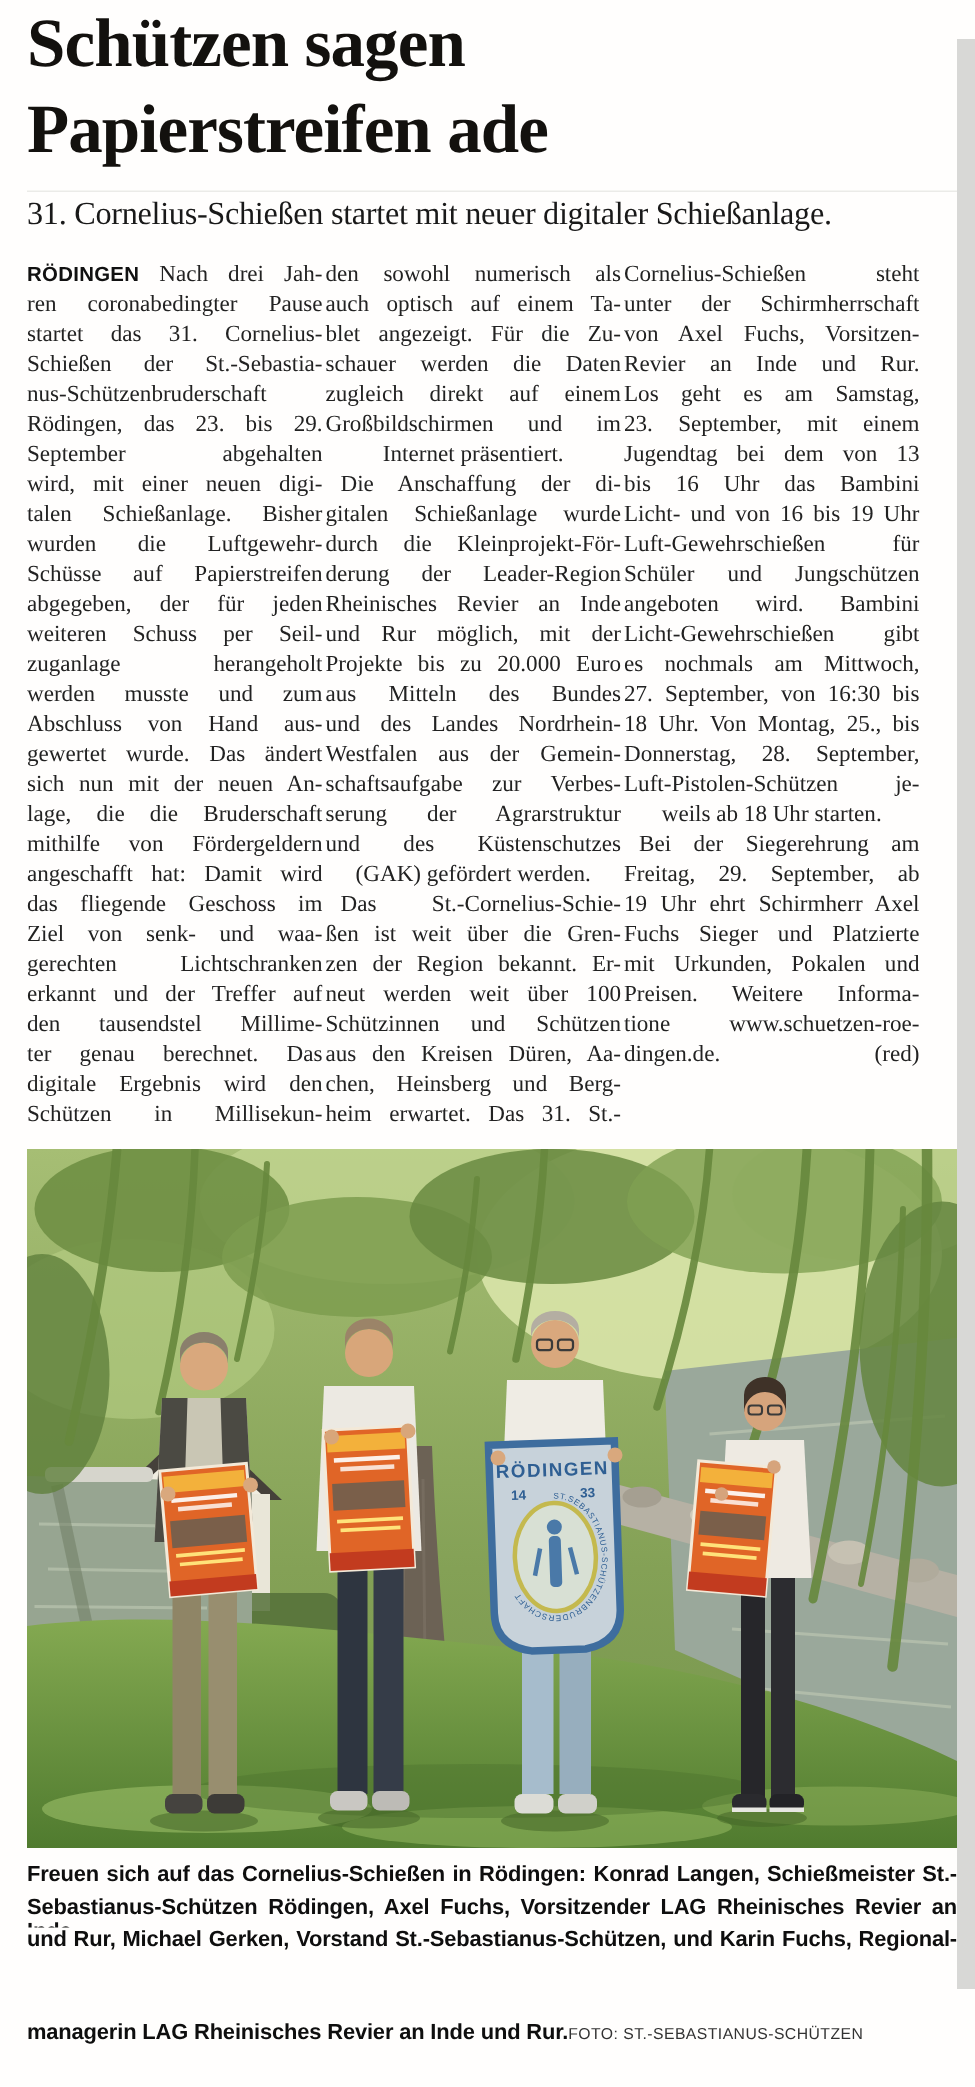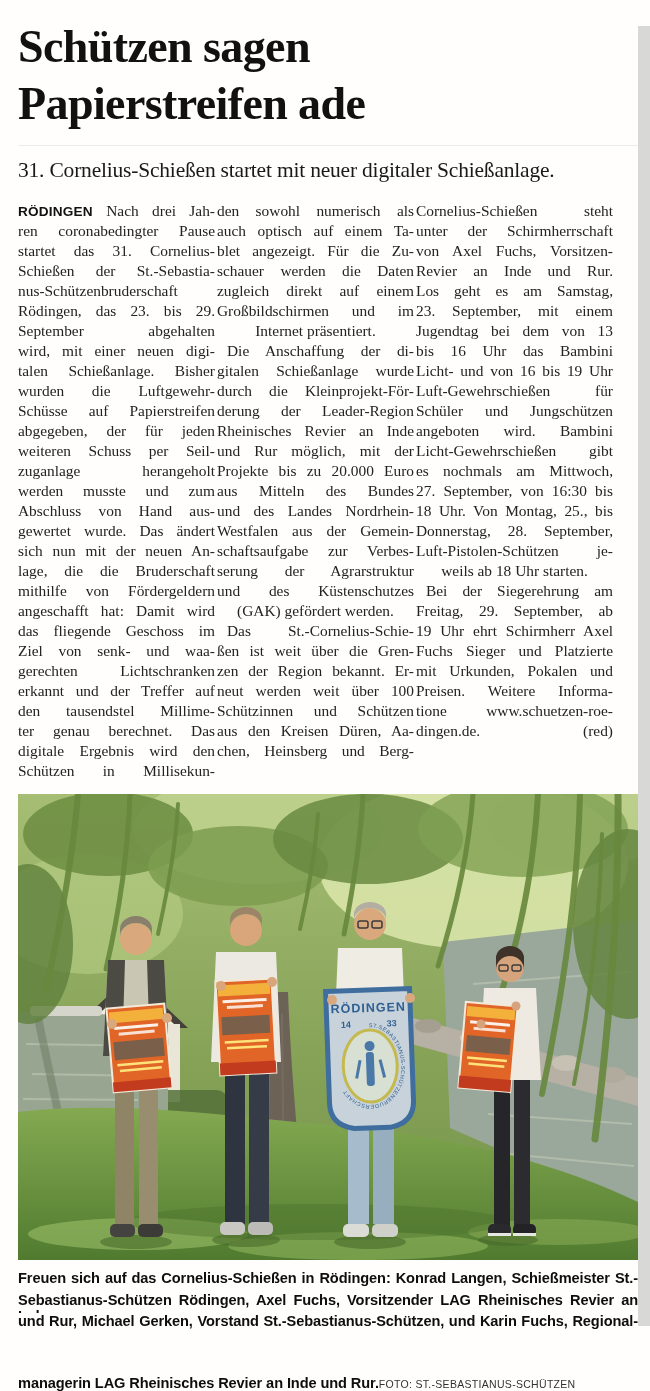--- a/index.html
+++ b/index.html
@@ -1,23 +1,23 @@
 <!DOCTYPE html>
 <html><head>
 <meta charset="utf-8">
 <style>
   html,body{margin:0;padding:0;background:#ffffff;}
   .page{position:relative;width:650px;height:1391px;background:#fffefd;overflow:hidden;
         font-family:"Liberation Serif","DejaVu Serif",serif;color:#1c1c1c;}
   .gutter-strip{position:absolute;right:0;top:26px;width:12px;height:1300px;background:#d8d8d6;}
   .content{position:absolute;left:18px;top:0;width:620px;}
-  .headline{margin:0;padding-top:18px;font-size:46px;line-height:57px;font-weight:700;
+  .headline{margin:0;padding-top:0;font-size:46px;line-height:57px;font-weight:700;
             letter-spacing:-0.6px;color:#13110e;font-family:"Liberation Serif","DejaVu Serif",serif;}
   .hairline{margin-top:13px;height:1px;background:#ebebe8;}
-  .subheadline{margin:10px 0 0 0;font-size:21.5px;line-height:29px;font-weight:400;
+  .subheadline{margin:0 0 0 0;font-size:21.5px;line-height:29px;font-weight:400;
                letter-spacing:-0.2px;color:#191919;}
   .columns{margin-top:17px;display:flex;gap:2px;}
   .col{width:197px;font-size:15.4px;color:#222222;}
   .bline{height:20px;overflow:hidden;text-align:justify;white-space:normal;}
   .bline::after{content:"";display:inline-block;width:100%;height:0;}
   .bline.end{text-align:center;}
   .bline.end::after{content:none;}
   .bline.ind{padding-left:10px;}
   .dateline{font-family:"Liberation Sans","DejaVu Sans",sans-serif;font-weight:700;
             font-size:13.6px;letter-spacing:0.2px;color:#111;}
@@ -97,20 +97,21 @@
           <div class="bline">serung der Agrarstruktur</div>
           <div class="bline">und des Küstenschutzes</div>
           <div class="bline end">(GAK) gefördert werden.</div>
           <div class="bline ind">Das St.-Cornelius-Schie-</div>
           <div class="bline">ßen ist weit über die Gren-</div>
           <div class="bline">zen der Region bekannt. Er-</div>
           <div class="bline">neut werden weit über 100</div>
           <div class="bline">Schützinnen und Schützen</div>
           <div class="bline">aus den Kreisen Düren, Aa-</div>
           <div class="bline">chen, Heinsberg und Berg-</div>
+          <div class="bline">heim erwartet. Das 31. St.-</div>
         </div>
       <div class="col">
           <div class="bline">Cornelius-Schießen steht</div>
           <div class="bline">unter der Schirmherrschaft</div>
           <div class="bline">von Axel Fuchs, Vorsitzen-</div>
           <div class="bline">Revier an Inde und Rur.</div>
           <div class="bline">Los geht es am Samstag,</div>
           <div class="bline">23. September, mit einem</div>
           <div class="bline">Jugendtag bei dem von 13</div>
           <div class="bline">bis 16 Uhr das Bambini</div>

